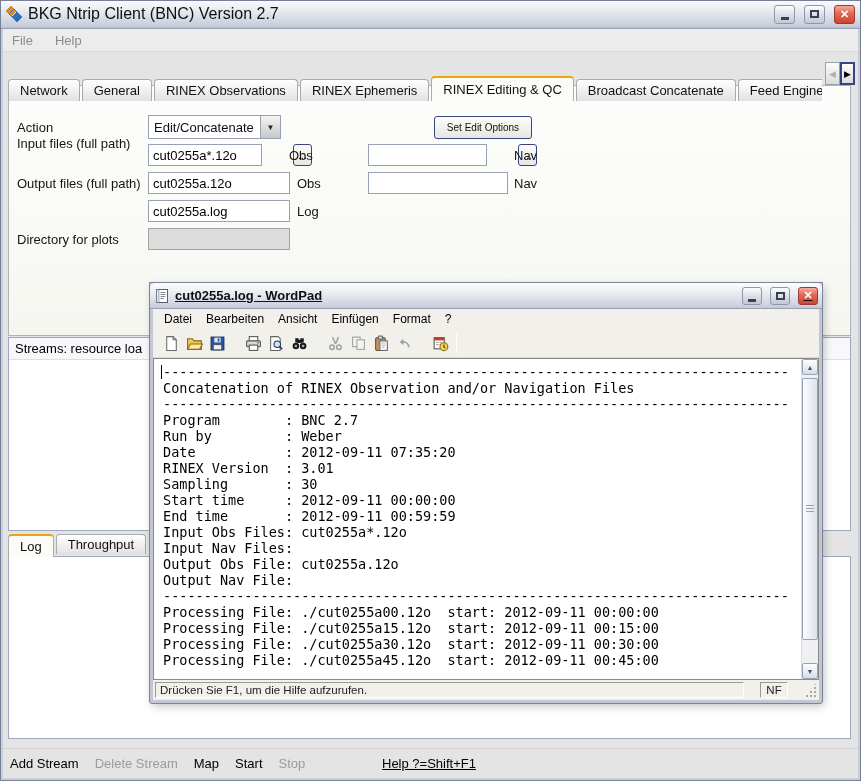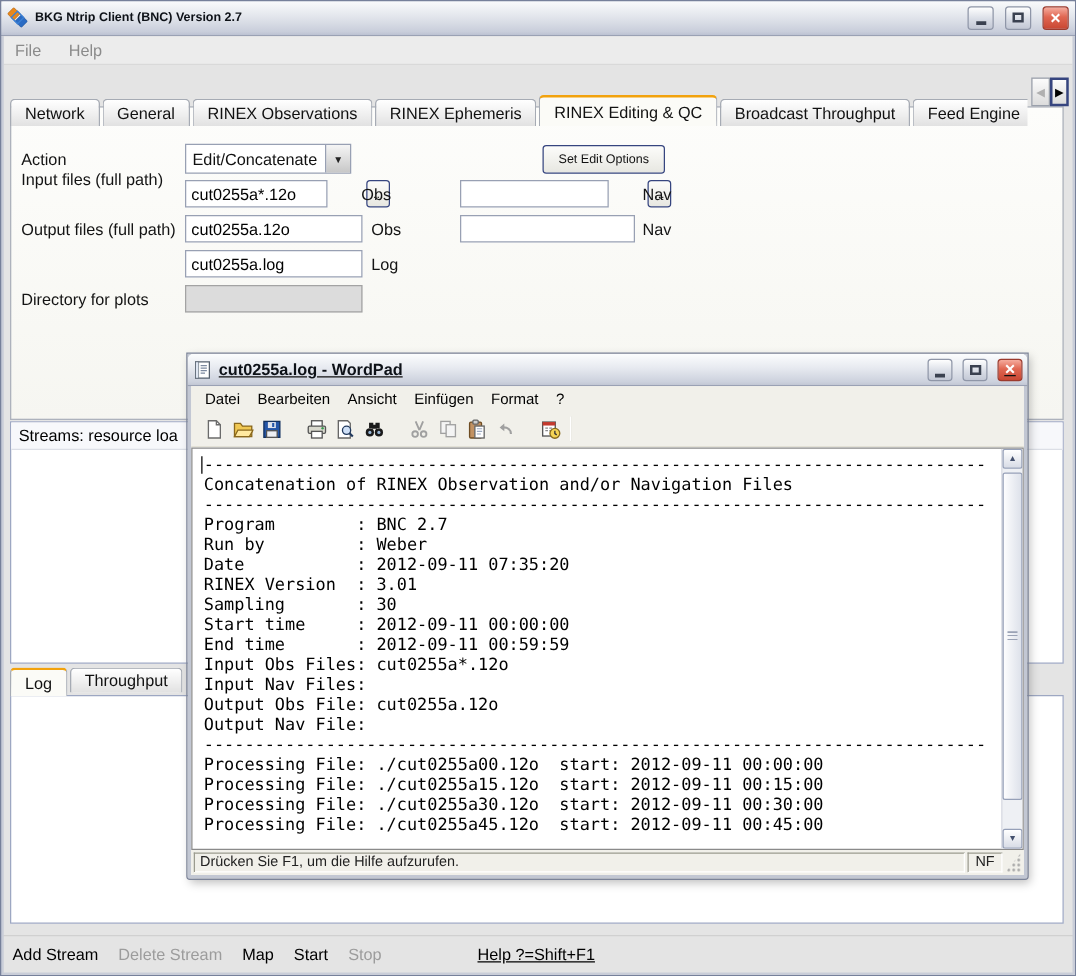--- a/index.html
+++ b/index.html
@@ -16,21 +16,21 @@
   .frame-left  { left:0; top:29px; bottom:0; width:3px; }
   .frame-right { right:0; top:29px; bottom:0; width:3px; }
   .frame-bottom{ left:0; right:0; bottom:0; height:3px; }
 
   .titlebar {
     position:absolute; left:0; top:0; right:0; height:29px; z-index:41;
     background:linear-gradient(#fbfcfd, #e4e7ed 45%, #c9cedb 90%, #bcc2d2);
     border-bottom:1px solid #9aa1b4; border-radius:5px 5px 0 0;
     display:flex; align-items:center; padding:0 6px; gap:6px;
   }
-  .titlebar .title { font-weight:bold; font-size:10px; color:#0d1117; flex:1; }
+  .titlebar .title { font-weight:normal; font-size:16px; color:#0d1117; flex:1; }
   .winbtn {
     width:21px; height:19px; margin-left:3px; border:1px solid #8f96a8; border-radius:3px;
     background:linear-gradient(#fefefe,#d9dde6 55%,#c3c8d5);
     display:inline-flex; align-items:center; justify-content:center; cursor:default;
   }
   .winbtn.close {
     background:linear-gradient(#f5ab9d,#e06651 45%,#c94733);
     border-color:#9c3a2d; color:#fff; font-weight:bold; font-size:11px;
   }
   .g-min { width:8px; height:3px; background:#3a4150; margin-top:9px; }
@@ -159,21 +159,21 @@
   .strack { flex:1; position:relative; }
   .sthumb {
     position:absolute; left:0; right:0; top:3px; height:262px;
     border:1px solid #96a0b8; border-radius:2px;
     background:linear-gradient(90deg,#fdfdfe,#dde1ea);
     display:flex; align-items:center; justify-content:center;
   }
   .sgrip { width:8px; height:8px; background:repeating-linear-gradient(#9aa2b5 0 1px, transparent 1px 3px); }
 
   .wp-statusbar {
-    height:20px; background:#f1f0ea; display:flex; align-items:center; gap:2px; padding:1px 2px;
+    height:20px; background:#f1f0ea; display:flex; align-items:center; gap:16px; padding:1px 2px;
   }
   .scell {
     border:1px solid; border-color:#9b9b8f #ffffff #ffffff #9b9b8f;
     height:16px; font-size:11.5px; color:#222; display:flex; align-items:center; padding:0 4px;
   }
   .scell.msg { flex:1; }
   .scell.nf { width:28px; justify-content:center; }
   .sbgrip {
     width:13px; height:16px;
     background-image:radial-gradient(#a8a8a8 1px, transparent 1.2px);
@@ -206,21 +206,21 @@
   <span class="mitem">File</span>
   <span class="mitem">Help</span>
 </div>
 
 <div class="tabrow">
   <div class="tab">Network</div>
   <div class="tab">General</div>
   <div class="tab">RINEX Observations</div>
   <div class="tab">RINEX Ephemeris</div>
   <div class="tab active">RINEX Editing &amp; QC</div>
-  <div class="tab">Broadcast Throughput</div>
+  <div class="tab">Broadcast Concatenate</div>
   <div class="tab">Feed Engine</div>
 
 </div>
 <div class="tab-scroll">
   <div class="tsbtn">
       <span>◀</span>
     </div>
   <div class="tsbtn on">
       <span style="color:#000">▶</span>
     </div>

